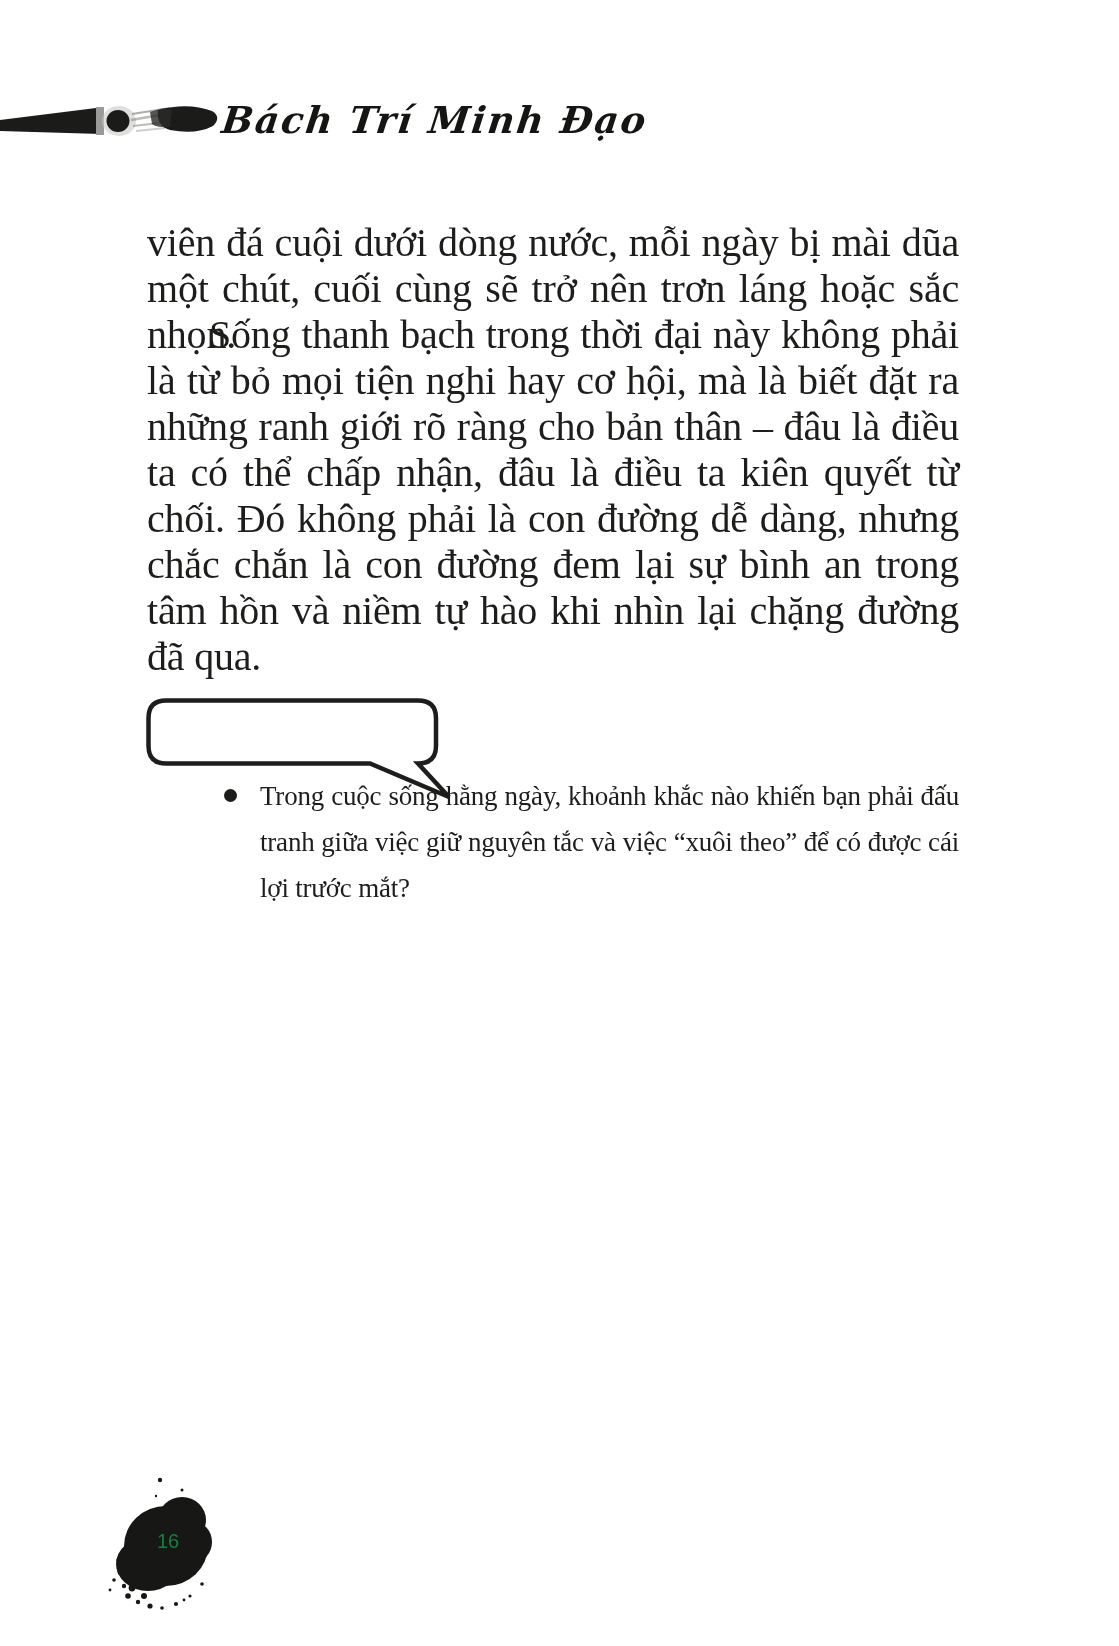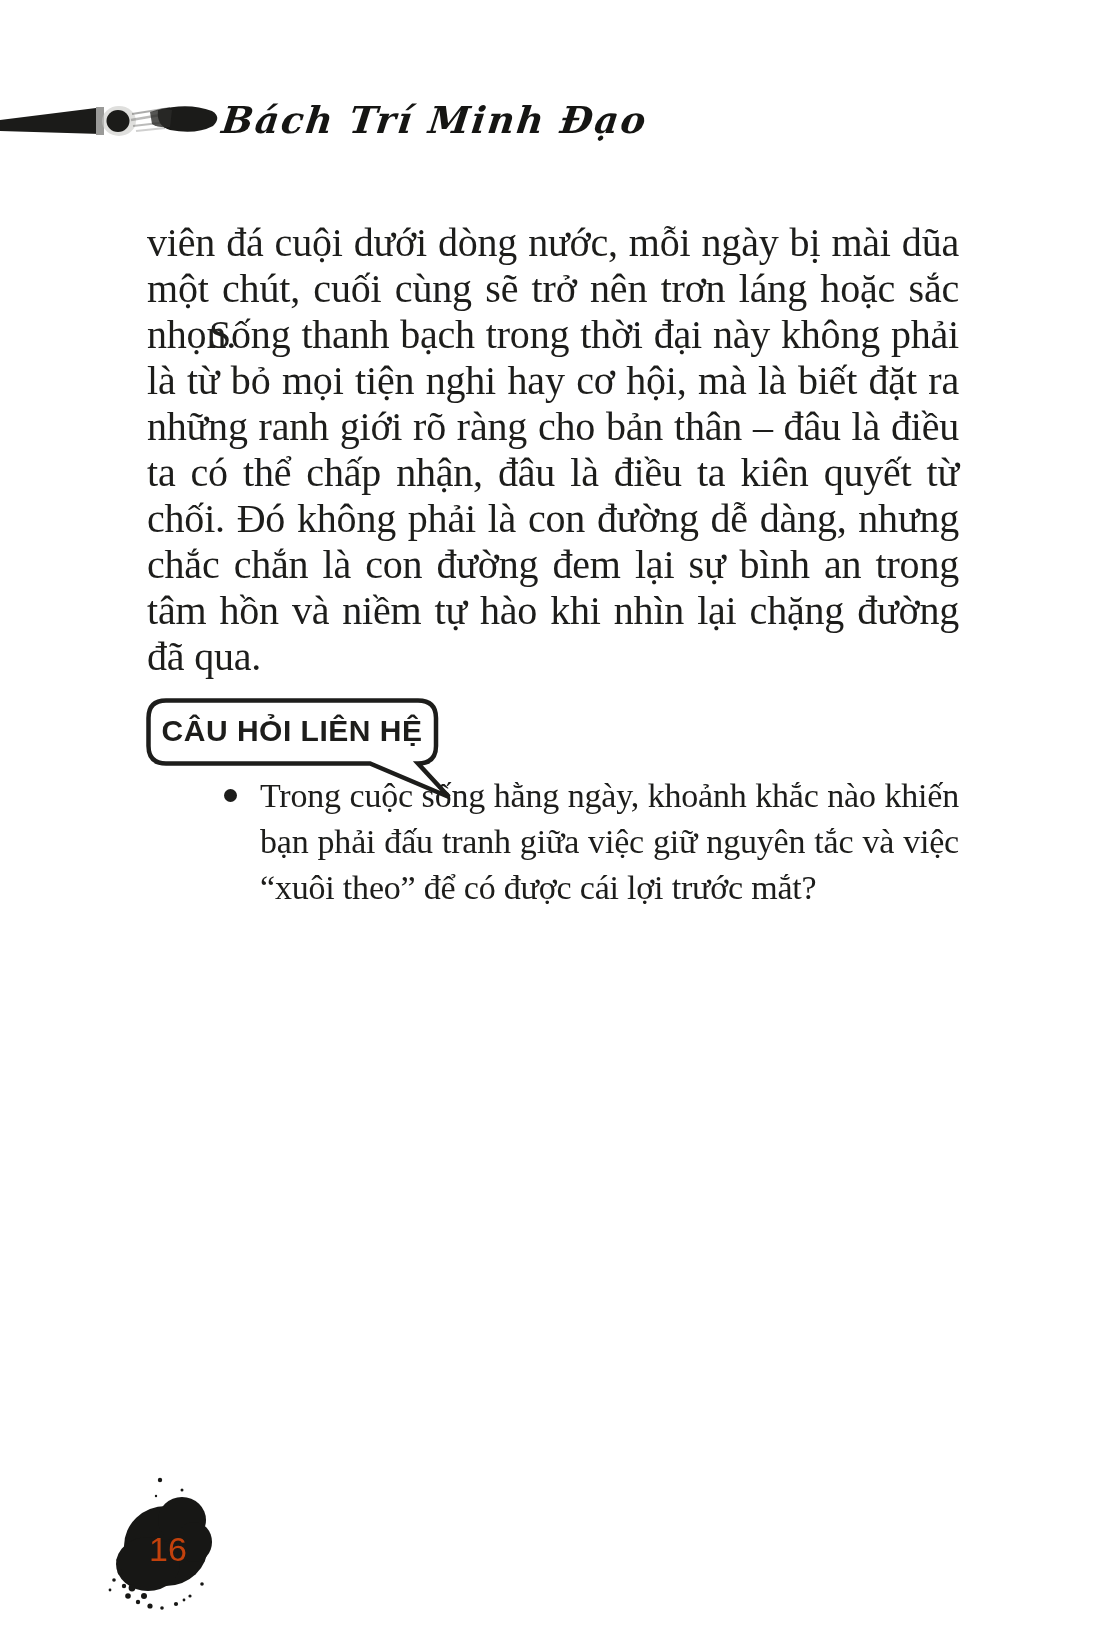--- a/index.html
+++ b/index.html
@@ -70,21 +70,21 @@
   .q-list {
     position: absolute;
     top: 773px; left: 147px;
     width: 812px;
     list-style: none; margin: 0; padding: 0;
   }
   .q-item {
     position: relative;
     padding-left: 113px;
     margin-bottom: 22px;
-    font-size: 34px;
+    font-size: 27px;
     line-height: 46px;
     text-align: justify;
     letter-spacing: -0.2px;
   }
   .q-item .bullet {
     position: absolute;
     left: 77px; top: 16px;
     width: 13px; height: 13px;
     background: #1d1d1b;
     border-radius: 50%;
@@ -95,22 +95,22 @@
     position: absolute;
     top: 1468px; left: 98px;
     width: 140px; height: 150px;
   }
   .blot-number {
     position: absolute;
     top: 62px; left: 0;
     width: 140px;
     text-align: center;
     font-family: "Liberation Sans", sans-serif;
-    font-size: 34px;
-    color: #c2410c;
+    font-size: 20px;
+    color: #15803d;
   }
 </style>
 </head>
 <body>
 
 <div class="page">
 
   <svg class="header-art" viewBox="0 0 230 56" xmlns="http://www.w3.org/2000/svg">
 
     <polygon points="0,20 96,8 101,34 0,31" fill="#1b1b19"></polygon>
@@ -131,21 +131,20 @@
   </svg>
   <span class="brand-script">Bách Trí Minh Đạo</span>
 
   <p class="body-text para-1">viên đá cuội dưới dòng nước, mỗi ngày bị mài dũa một chút, cuối cùng sẽ trở nên trơn láng hoặc sắc nhọn.</p>
   <p class="body-text para-2">Sống thanh bạch trong thời đại này không phải là từ bỏ mọi tiện nghi hay cơ hội, mà là biết đặt ra những ranh giới rõ ràng cho bản thân – đâu là điều ta có thể chấp nhận, đâu là điều ta kiên quyết từ chối. Đó không phải là con đường dễ dàng, nhưng chắc chắn là con đường đem lại sự bình an trong tâm hồn và niềm tự hào khi nhìn lại chặng đường đã qua.</p>
 
   <div class="callout">
     <svg width="320" height="105" viewBox="0 0 320 105" xmlns="http://www.w3.org/2000/svg">
       <path d="M20,2.5 H272 Q290,2.5 290,20 V48 Q290,65.5 272,65.5 L303,99 L224,65.5 H20 Q2.5,65.5 2.5,48 V20 Q2.5,2.5 20,2.5 Z" fill="#ffffff" stroke="#1d1d1b" stroke-width="4.5" stroke-linejoin="miter"></path>
     </svg>
-    <div class="callout-label">CÂU HỎI LIÊN HỆ</div>
   </div>
 
   <ul class="q-list">
     <li class="q-item">
       <span class="bullet"></span>
       <span>Trong cuộc sống hằng ngày, khoảnh khắc nào khiến bạn phải đấu tranh giữa việc giữ nguyên tắc và việc “xuôi theo” để có được cái lợi trước mắt?</span>
     </li>
   </ul>
 
   <div class="page-blot">

